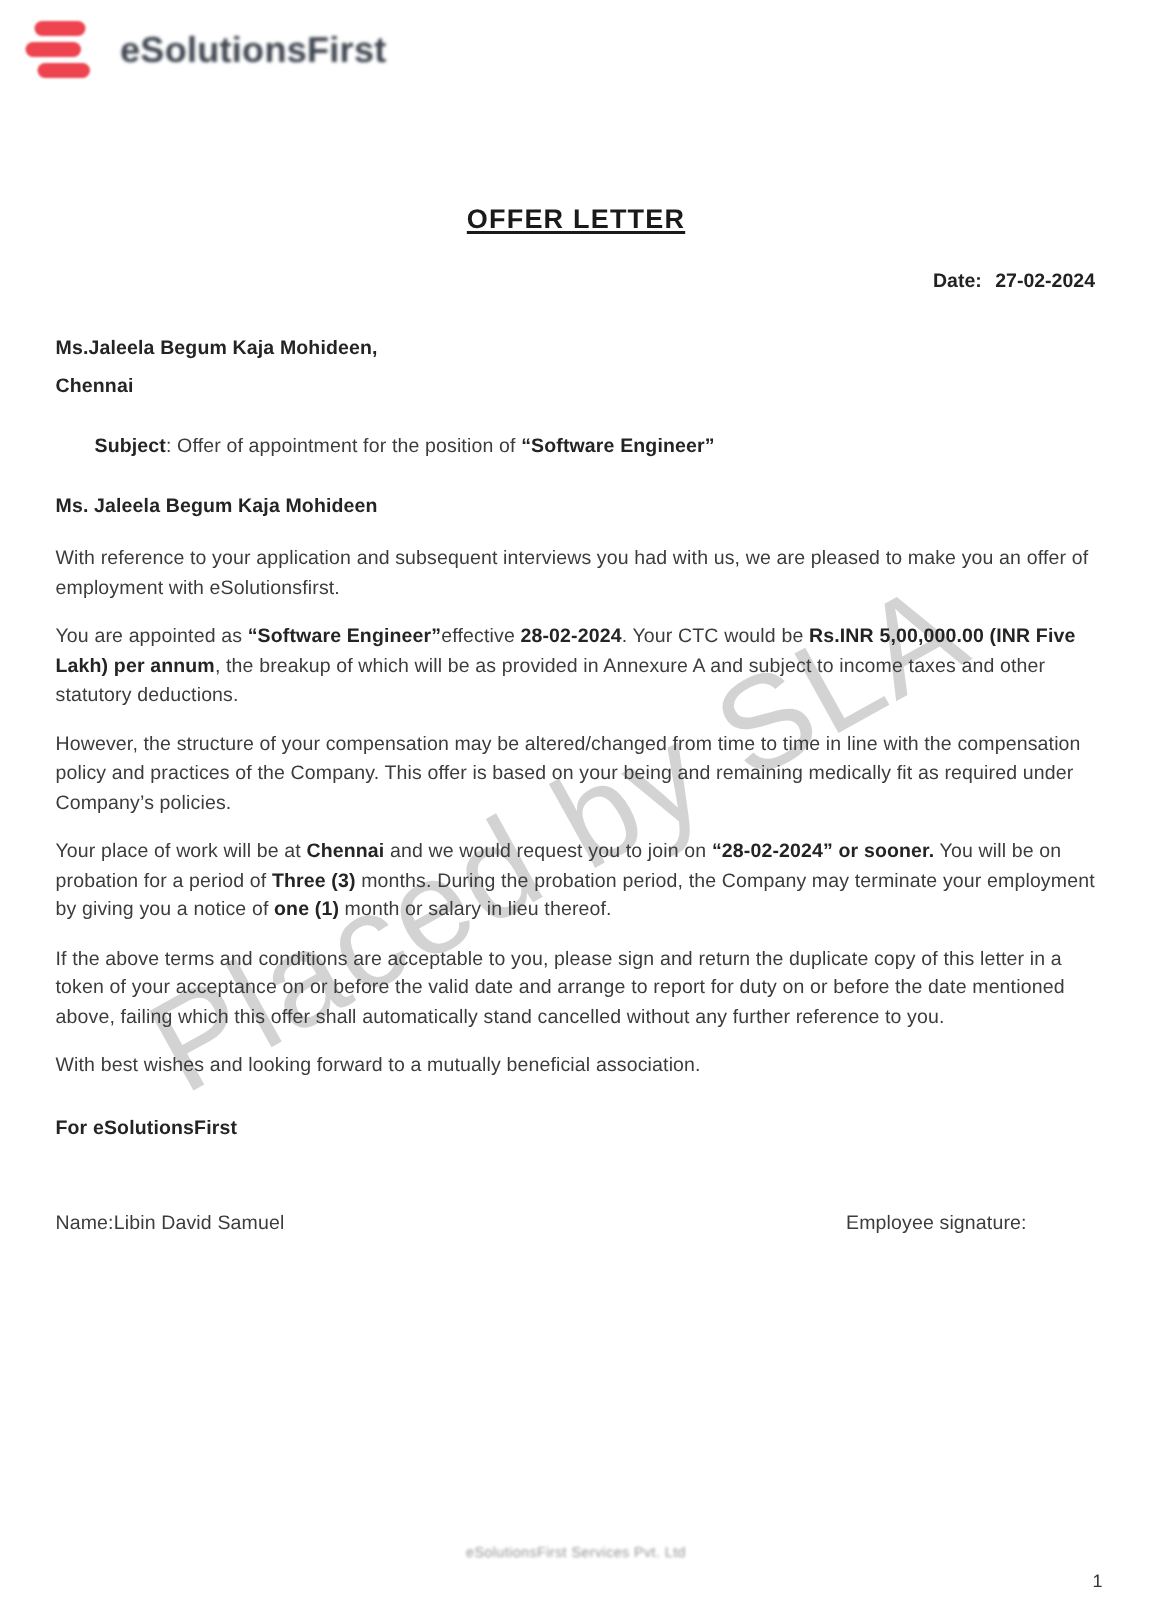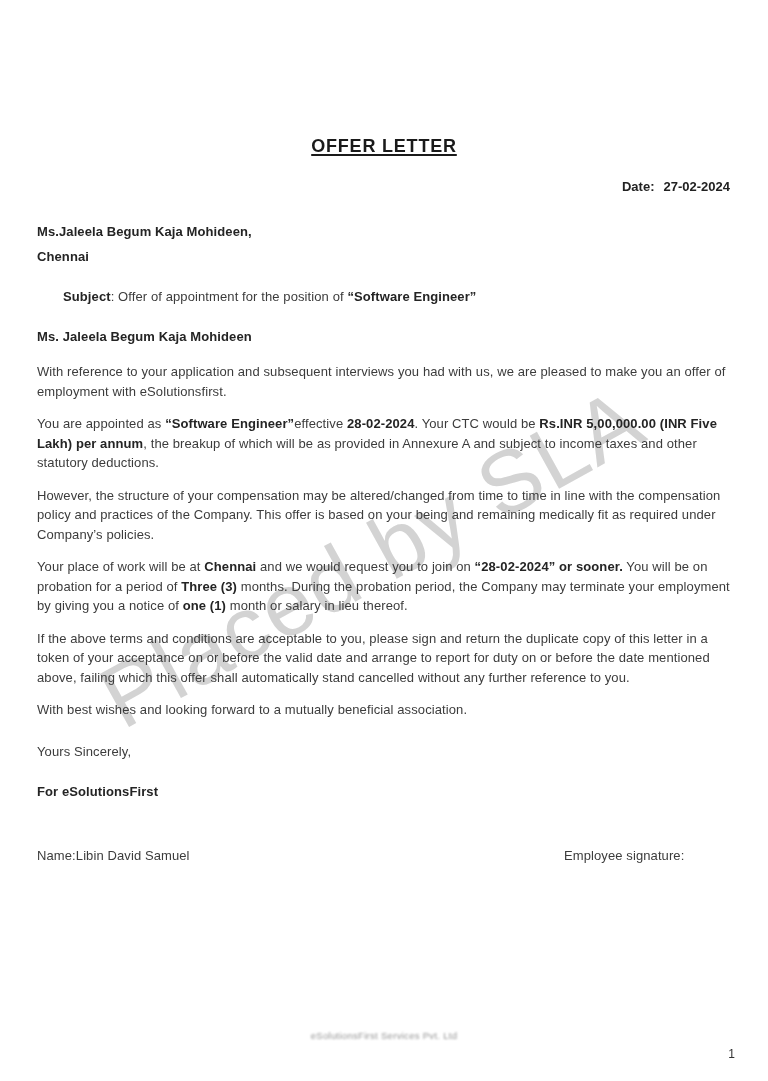--- a/index.html
+++ b/index.html
@@ -72,20 +72,28 @@
   }
   .page-number{position:absolute;top:1047px;right:33px;z-index:1;font-size:12px;color:#333;}
 </style>
 </head>
 <body>
 
 <div class="page">
 
   <div class="watermark">Placed by SLA</div>
 
+  <div class="logo">
+    <div class="logo-icon">
+      <div class="bar bar1"></div>
+      <div class="bar bar2"></div>
+      <div class="bar bar3"></div>
+    </div>
+    <div class="logo-text">eSolutionsFirst</div>
+  </div>
 
   <div class="title">OFFER LETTER</div>
 
   <div class="date-line">
     <span>Date:</span><span class="dv">27-02-2024</span>
   </div>
 
   <div class="content">
     <p class="bold-line recipient-name">Ms.Jaleela Begum Kaja Mohideen,</p>
     <p class="bold-line recipient-city">Chennai</p>
@@ -94,21 +102,20 @@
 
     <p class="bold-line salutation">Ms. Jaleela Begum Kaja Mohideen</p>
 
     <p class="para"><span>With reference to your application and subsequent interviews you had with us, we are pleased to make you an offer of employment with eSolutionsfirst.</span></p>
     <p class="para"><span>You are appointed as </span><span class="b">“Software Engineer”</span><span>effective </span><span class="b">28-02-2024</span><span>. Your CTC would be </span><span class="b">Rs.INR 5,00,000.00 (INR Five Lakh) per annum</span><span>, the breakup of which will be as provided in Annexure A and subject to income taxes and other statutory deductions.</span></p>
     <p class="para"><span>However, the structure of your compensation may be altered/changed from time to time in line with the compensation policy and practices of the Company. This offer is based on your being and remaining medically fit as required under Company’s policies.</span></p>
     <p class="para"><span>Your place of work will be at </span><span class="b">Chennai</span><span> and we would request you to join on </span><span class="b">“28-02-2024” or sooner.</span><span> You will be on probation for a period of </span><span class="b">Three (3)</span><span> months. During the probation period, the Company may terminate your employment by giving you a notice of </span><span class="b">one (1)</span><span> month or salary in lieu thereof.</span></p>
     <p class="para"><span>If the above terms and conditions are acceptable to you, please sign and return the duplicate copy of this letter in a token of your acceptance on or before the valid date and arrange to report for duty on or before the date mentioned above, failing which this offer shall automatically stand cancelled without any further reference to you.</span></p>
 
     <p class="wishes">With best wishes and looking forward to a mutually beneficial association.</p>
-    <p class="sincerely">Yours Sincerely,</p>
     <p class="for-company">For eSolutionsFirst</p>
 
     <div class="sig-row first">
       <div class="sig-left">
         <span class="label">Name:</span><span>Libin David Samuel</span>
       </div>
       <div class="sig-right">Employee signature:</div>
     </div>
 
   </div>

